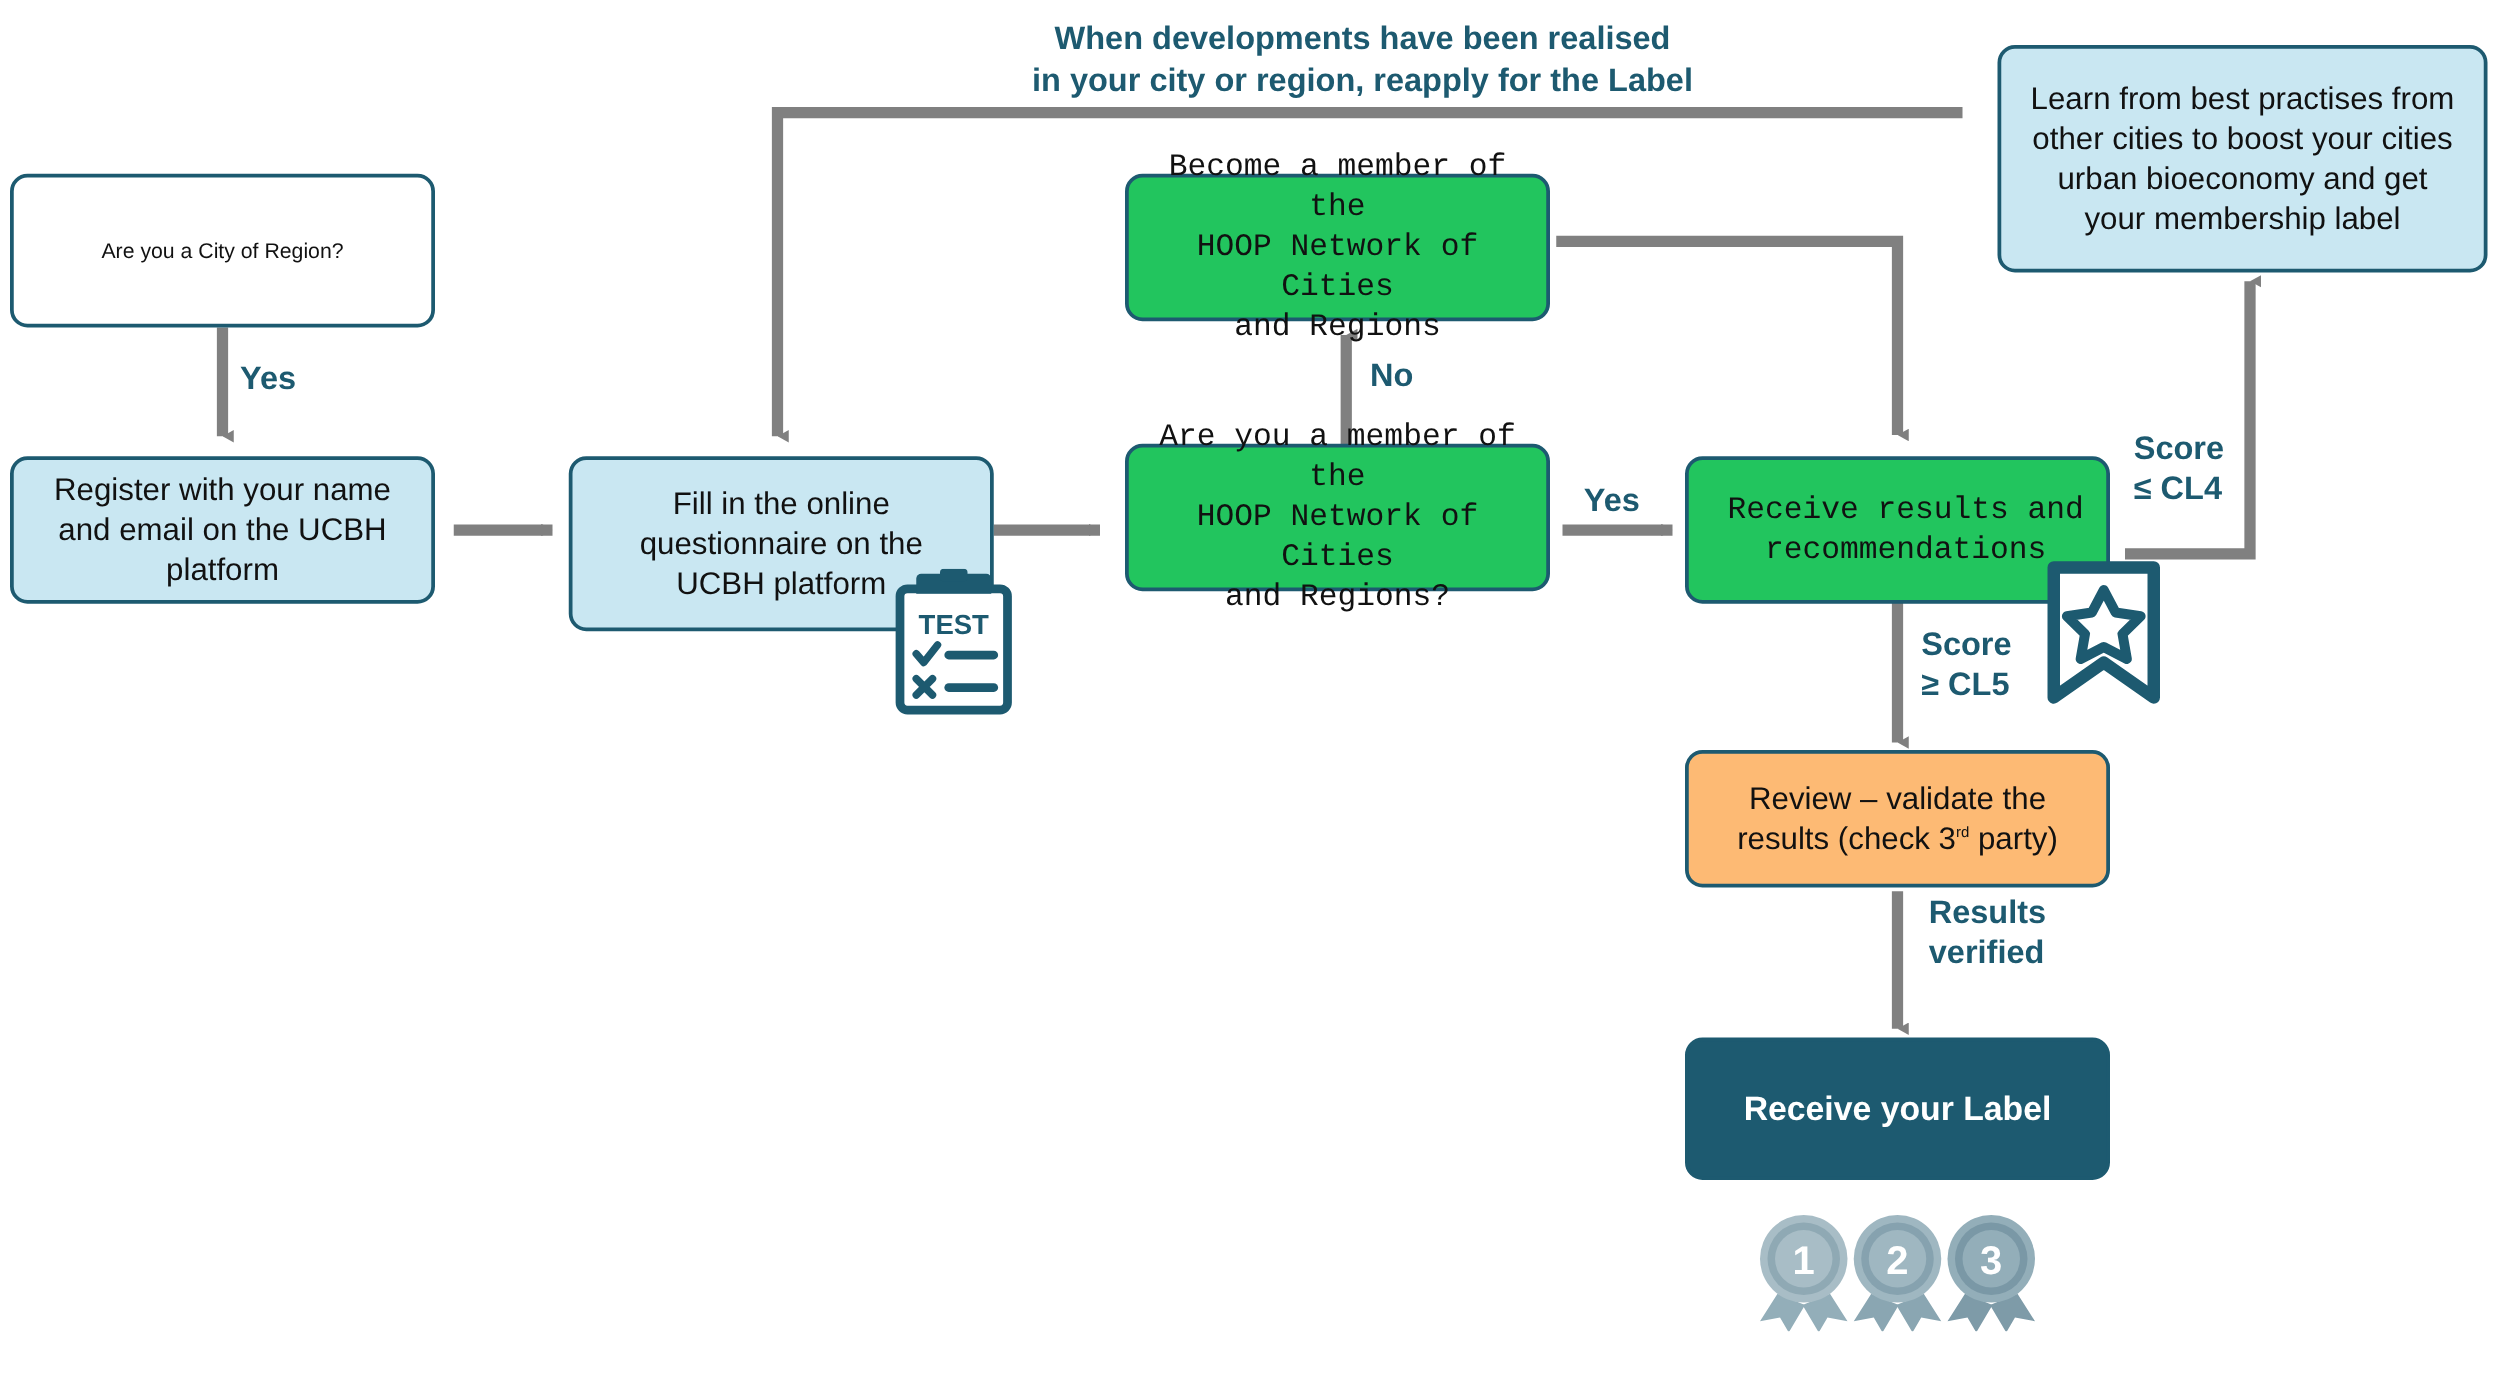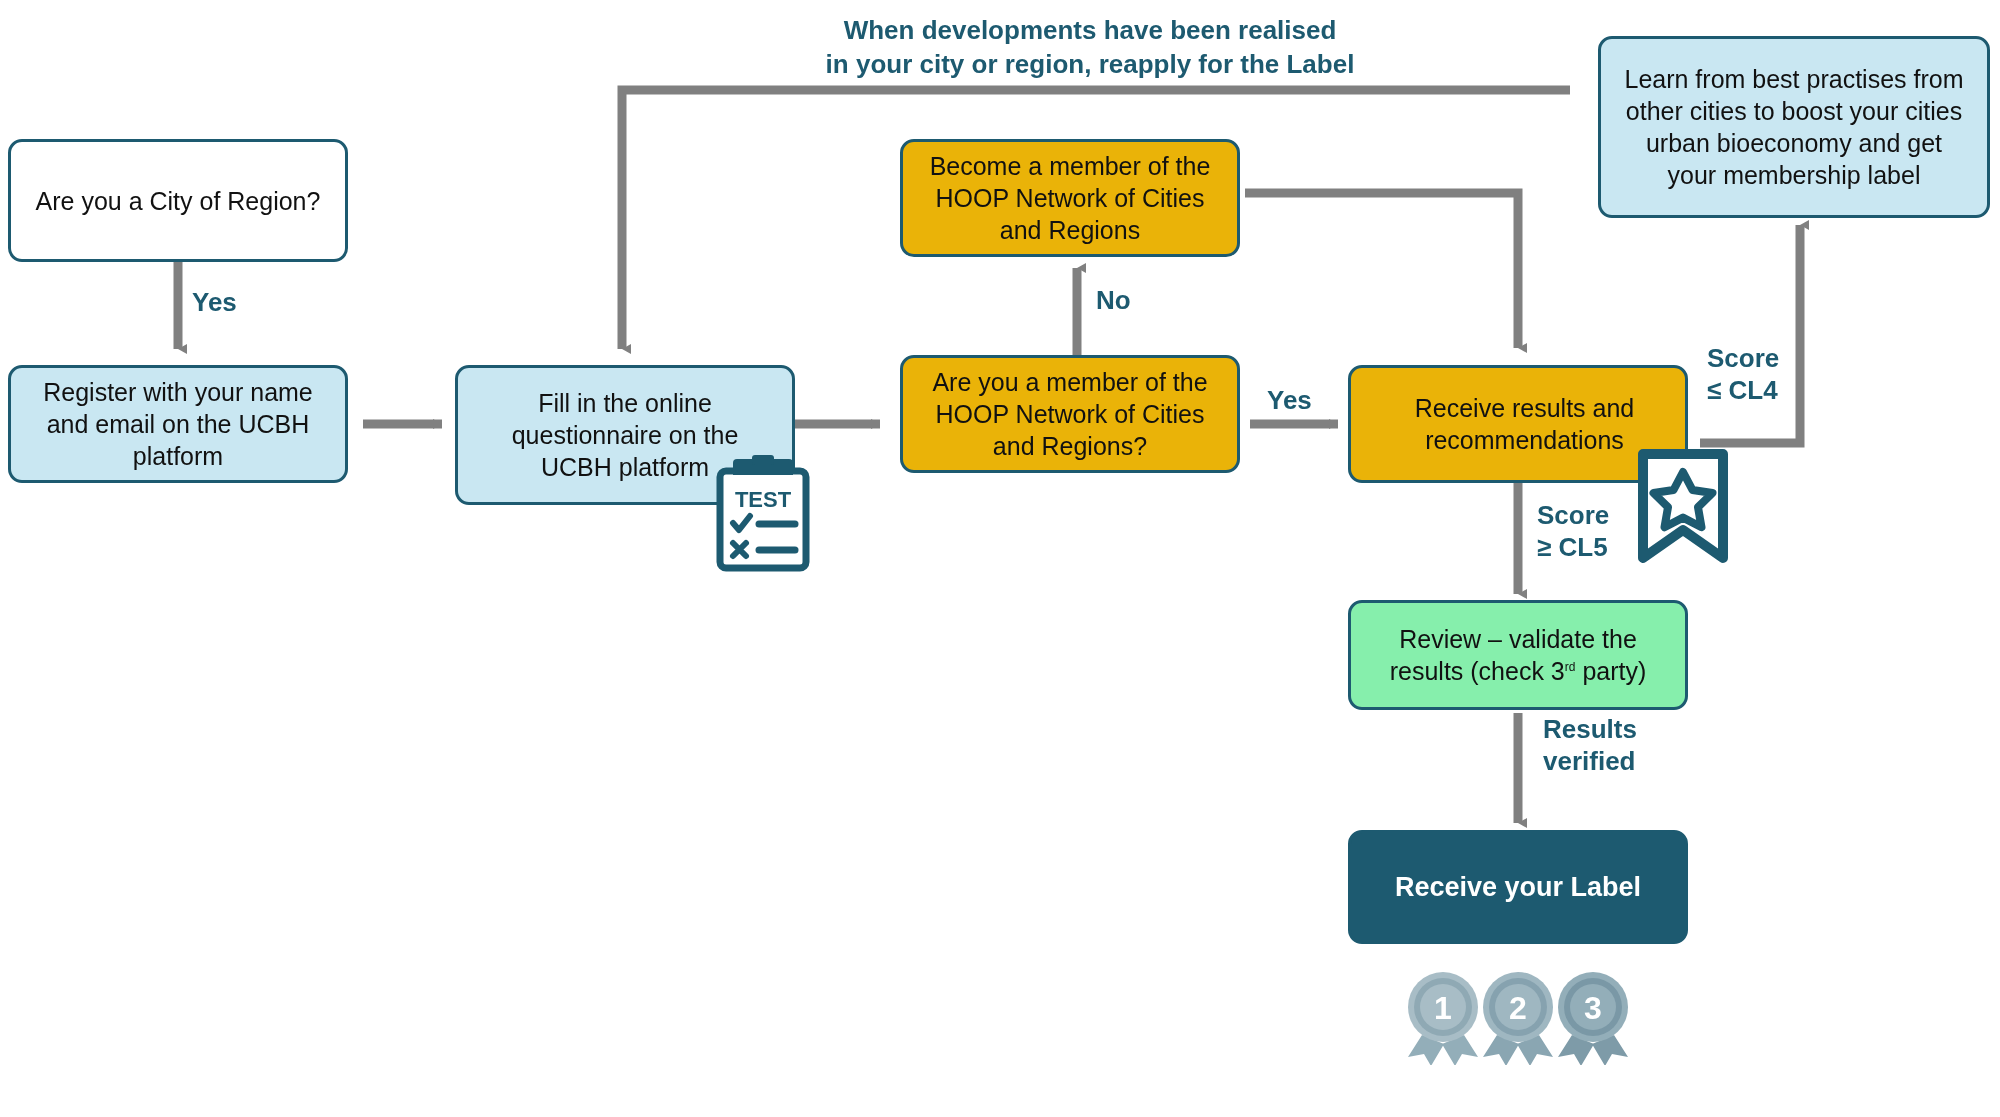--- a/index.html
+++ b/index.html
@@ -29,22 +29,22 @@
     line-height: 1.28;
     padding: 6px 10px;
   }
   .node-text {
     display: block;
     width: 100%;
     white-space: pre-line;
   }
   .fill-white  { background: #ffffff; color: #111111; }
   .fill-light  { background: #c9e7f2; color: #111111; }
-  .fill-mid    { background: #eab308; color: #111111; }
-  .fill-teal   { background: #86efac; color: #111111; }
+  .fill-mid    { background: #22c55e; color: #111111; font-family: Liberation Mono, monospace; }
+  .fill-teal   { background: #fdba74; color: #111111; }
   .fill-dark   { background: #1d5a70; color: #ffffff; font-weight: bold; }
 
   .edge-label {
     position: absolute;
     color: #1d5a70;
     font-weight: bold;
     white-space: pre-line;
     line-height: 1.22;
   }
   .loop-caption {
@@ -104,21 +104,21 @@
       <path d="M 1700 443 L 1800 443 L 1800 225" marker-end="url(#ah-up)"></path>
 
       <path d="M 1570 90 L 622 90 L 622 349" marker-end="url(#ah-down)"></path>
     </g>
   </svg>
 
   <div class="loop-caption" style="left:790px; top:14px; width:600px; font-size:26px;">When developments have been realised
 in your city or region, reapply for the Label</div>
 
   <div class="node fill-white" style="left:8px; top:139px; width:340px; height:123px; z-index:3;">
-    <span class="node-text" style="font-size:25px;">Are you a City of Region?</span>
+    <span class="node-text" style="font-size:17px;">Are you a City of Region?</span>
   </div>
 
   <div class="node fill-light" style="left:8px; top:365px; width:340px; height:118px; z-index:3;">
     <span class="node-text" style="font-size:25px;">Register with your name
 and email on the UCBH
 platform</span>
   </div>
 
   <div class="node fill-light" style="left:455px; top:365px; width:340px; height:140px; z-index:3;">
     <span class="node-text" style="font-size:25px;">Fill in the online

